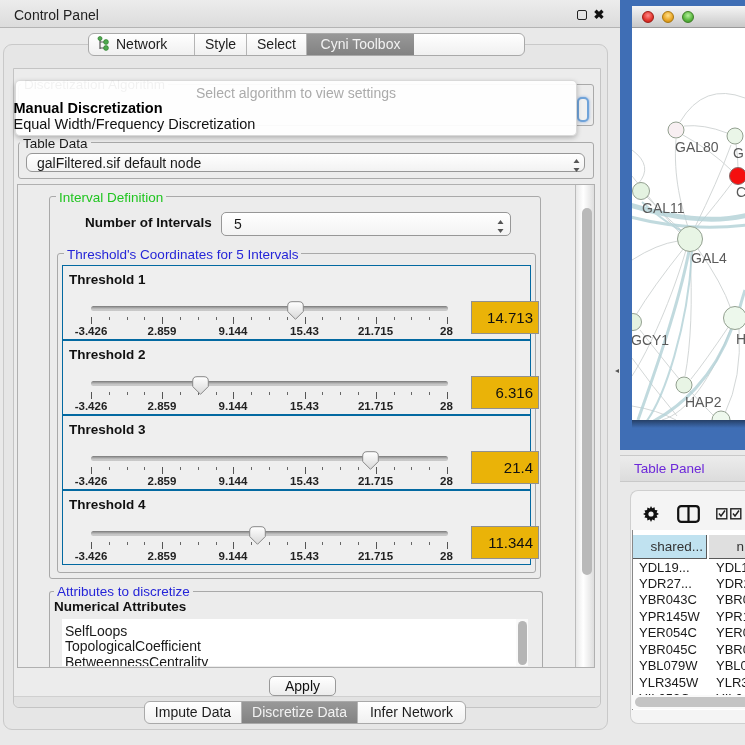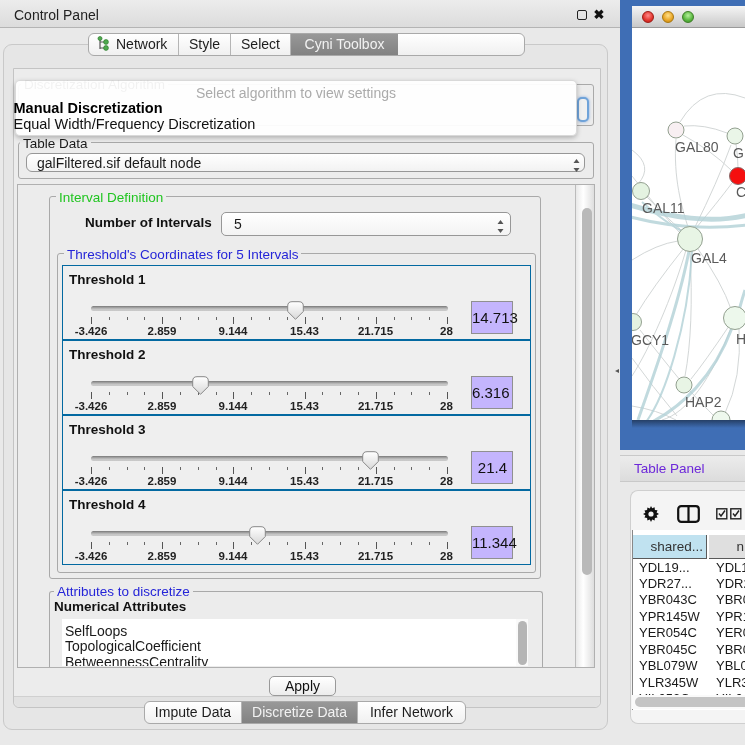--- a/index.html
+++ b/index.html
@@ -14,42 +14,42 @@
 .tpanel { position:absolute; left:62px; width:469px; height:75px; border:1px solid #0369a1; background:#efefef; }
 .tpanel .tt { position:absolute; left:6px; top:6px; font-size:13.5px; font-weight:bold; color:#111; }
 .track { position:absolute; left:27.5px; top:40px; width:357px; height:5px; border-radius:2.5px; background:linear-gradient(#787878,#b2b2b2 45%,#cfcfcf 80%,#c2c2c2); }
 .thumb { position:absolute; top:35px; width:17px; height:19px; }
 .ticks { position:absolute; left:27.5px; top:51px; width:358px; height:3px;
   background-image:repeating-linear-gradient(90deg, #666 0px, #666 1px, transparent 1px, transparent 17.8px); }
 .ticksM { position:absolute; left:27.5px; top:51px; width:358px; height:6.5px;
   background-image:repeating-linear-gradient(90deg, #555 0px, #555 1px, transparent 1px, transparent 71.2px); }
 .slabels { position:absolute; top:58.5px; left:0; width:469px; height:12px; font-size:11.5px; font-weight:bold; color:#222; }
 .slabels span { position:absolute; transform:translateX(-50%); white-space:nowrap; }
-.vbox { position:absolute; left:408px; top:35px; width:42px; height:33px; background:#c4b5fd; border:1px solid #909090; font-size:15px; color:#111; text-align:right; line-height:31px; padding-right:5px; }
+.vbox { position:absolute; left:408px; top:35px; width:68px; height:33px; background:#eab308; border:1px solid #909090; font-size:15px; color:#111; text-align:right; line-height:31px; padding-right:5px; }
 .tabbar { position:absolute; z-index:5; height:22.5px; background:linear-gradient(#ffffff,#f0f0f0); border:1px solid #a9a9a9; border-radius:6px; display:flex; align-items:center; font-size:14px; color:#1d1d1d; overflow:hidden; }
 .tabbar .tab { height:100%; display:flex; align-items:center; justify-content:center; border-right:1px solid #b5b5b5; }
 .tabbar .tab:last-child { border-right:none; }
 .tabbar .sel { background:linear-gradient(#989898,#828282); color:#f2f2f2; }
 .listtxt { font-size:14px; color:#1a1a1a; line-height:15.8px; }
 </style>
 </head>
 <body>
 
 
 <div class="abs" style="left:0;top:0;width:620px;height:745px;background:#e9e9e9;"></div>
 
 
 <div class="abs" style="left:0;top:0;width:620px;height:28px;background:linear-gradient(#ececec,#dcdcdc);border-bottom:1px solid #b4b4b4;"></div>
 <div class="abs" style="left:14px;top:7px;font-size:14px;color:#222;">Control Panel</div>
 <div class="abs" style="left:577px;top:9.5px;width:10px;height:10.5px;border:1.5px solid #222;border-radius:2px;"></div>
 <div class="abs" style="left:593.5px;top:6.5px;font-size:13px;font-weight:bold;color:#111;">✖</div>
 
 
 <div class="tabbar" style="left:88px;top:33px;width:437px;">
-  <div class="tab" style="width:90px;gap:5px;justify-content:flex-start;padding-left:8px;">
+  <div class="tab" style="width:106px;gap:5px;justify-content:flex-start;padding-left:8px;">
     <svg width="14" height="16" viewBox="0 0 14 16">
       <path d="M3 3 L3 13 M3 6 L8 6 M3 12 L8 12" stroke="#555" stroke-width="1.2" fill="none"></path>
       <circle cx="3" cy="2.5" r="2" fill="#4faa4f" stroke="#2e7d2e" stroke-width="0.7"></circle>
       <circle cx="9" cy="6" r="2.4" fill="#4faa4f" stroke="#2e7d2e" stroke-width="0.7"></circle>
       <circle cx="9" cy="12" r="2.4" fill="#4faa4f" stroke="#2e7d2e" stroke-width="0.7"></circle>
     </svg>
     Network</div>
   <div class="tab" style="width:52px;">Style</div>
   <div class="tab" style="width:60px;">Select</div>
   <div class="tab sel" style="width:107px;">Cyni Toolbox</div>

